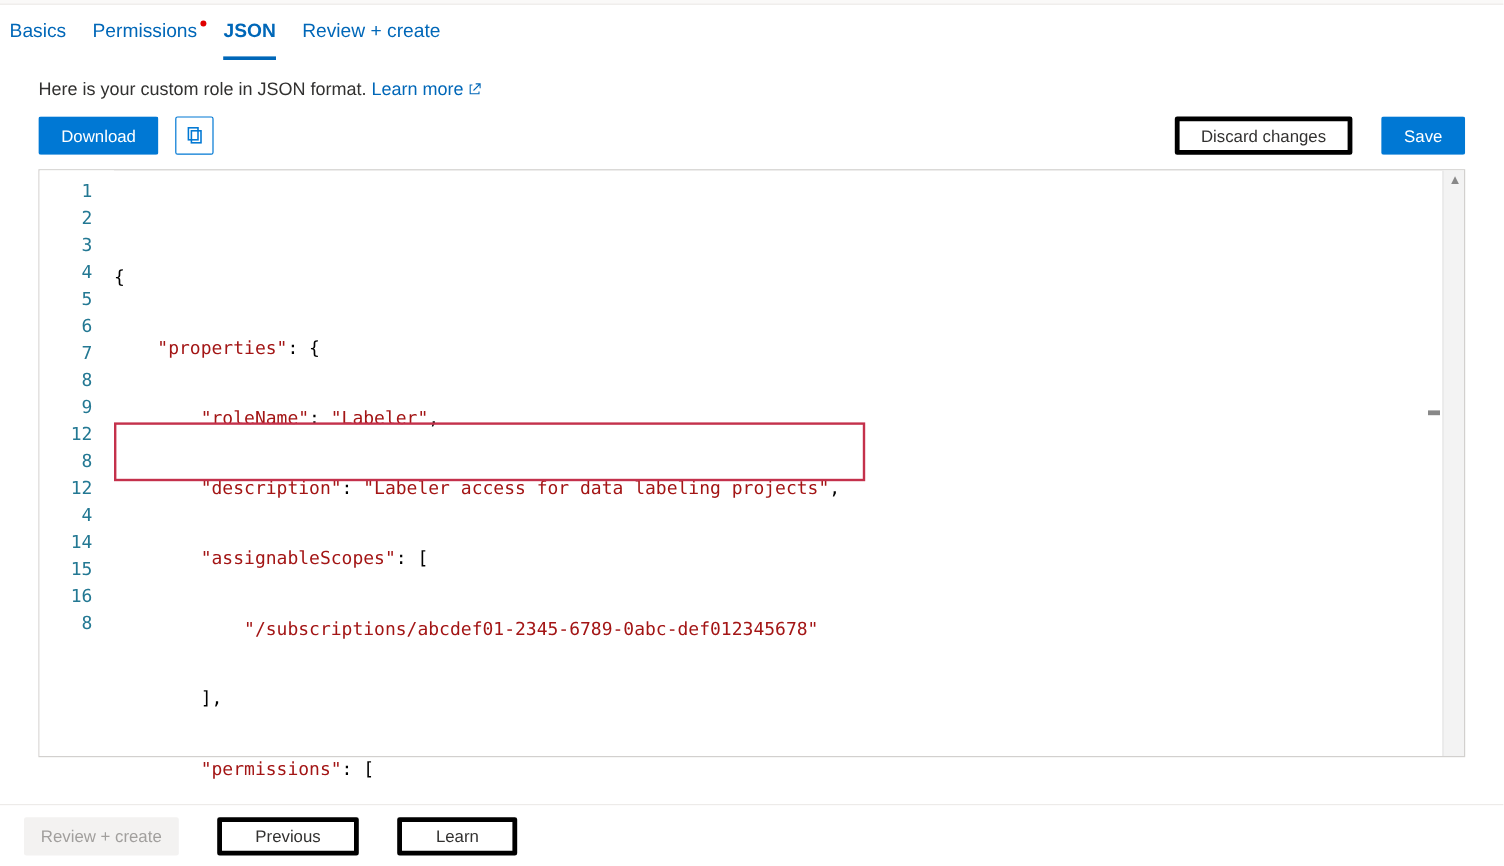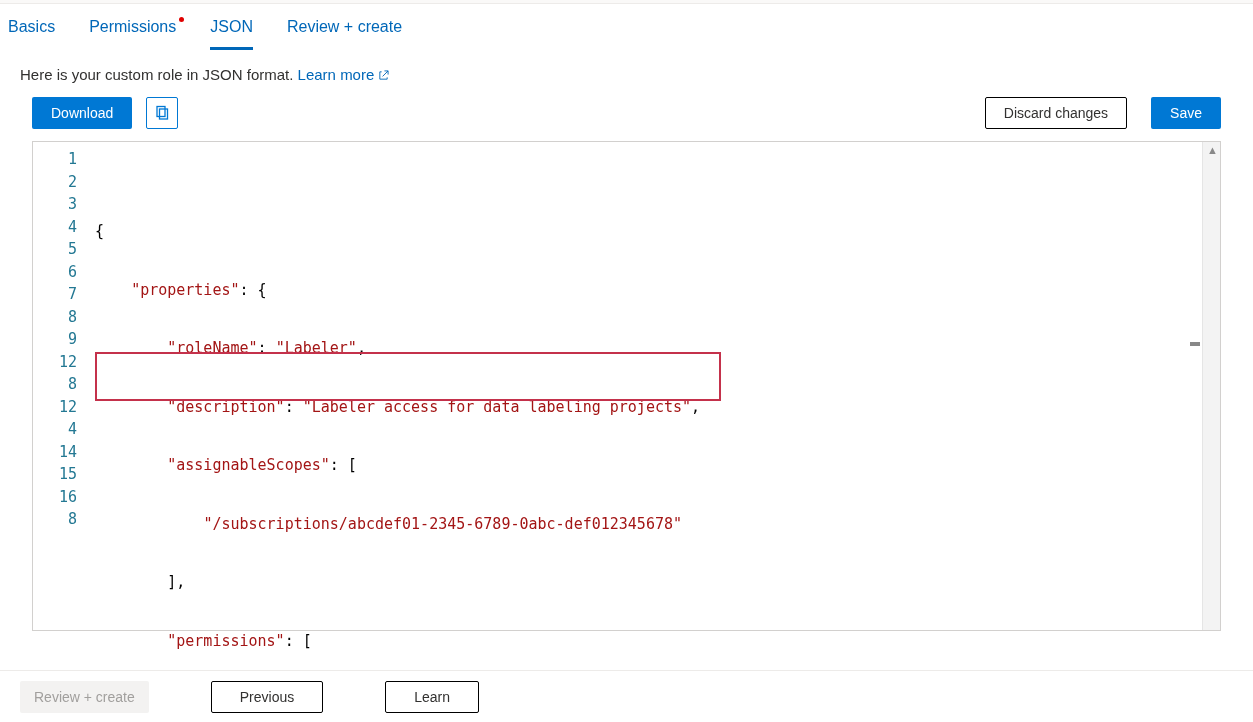--- a/index.html
+++ b/index.html
@@ -1,52 +1,52 @@
 <!DOCTYPE html>
 <html><head>
 <meta charset="utf-8">
 <style>
   * { box-sizing: border-box; margin: 0; padding: 0; }
   body { font-family: "Segoe UI", Arial, sans-serif; font-size: 14px; background: #fff; color: #323130; overflow: hidden; }
   .page { width: 1253px; height: 722px; position: relative; display: flex; flex-direction: column; }
 
   .topbar { height: 4px; background: #faf9f8; border-bottom: 1px solid #edebe9; }
 
-  .tabs { display: flex; gap: 34px; padding: 14px 8px 0 8px; font-size: 16px; }
+  .tabs { display: flex; gap: 22px; padding: 14px 8px 0 8px; font-size: 16px; }
   .tab { color: #0067b8; cursor: pointer; padding-bottom: 14px; position: relative; }
-  .tab.active { font-weight: 400; }
+  .tab.active { font-weight: 700; }
   .tab.active::after { content:""; position:absolute; left:0; right:0; bottom:0; height:3px; background:#0067b8; }
   .tab .dot { position:absolute; top:-1px; right:-8px; width:5px; height:5px; border-radius:50%; background:#e00000; }
 
-  .desc { padding: 16px 0 14px 20px; font-size:15px; color:#323130; }
+  .desc { padding: 16px 0 14px 32px; font-size:15px; color:#323130; }
   .desc a { color:#0067b8; text-decoration:none; }
   .ext-icon { display:inline-block; width:11px; height:11px; vertical-align: -1px; }
 
   .toolbar { display:flex; align-items:flex-start; padding: 0 32px 12px 32px; }
   .btn { height:32px; display:inline-flex; align-items:center; justify-content:center; font-size:14px; border-radius:2px; cursor:pointer; border:1px solid transparent; padding:0 18px; font-family:inherit; }
   .btn-primary { background:#0078d4; color:#fff; }
-  .btn-secondary { background:#fff; color:#323130; border:1px solid #000000; }
+  .btn-secondary { background:#fff; color:#323130; border:4px solid #000000; }
   .icon-btn { width:32px; height:32px; display:inline-flex; align-items:center; justify-content:center; background:#fff; border:1px solid #0078d4; border-radius:2px; margin-left:14px; cursor:pointer; }
   .icon-btn svg { stroke:#0078d4; fill:none; }
   .toolbar-spacer { flex:1; }
   .toolbar .btn-secondary { margin-right: 24px; }
 
   .editor-wrap { margin: 0 32px; border:1px solid #d2d0ce; height: 490px; position:relative; display:flex; }
   .gutter { width:62px; background:#fff; text-align:right; padding-top:6px; font-family: Menlo, Consolas, monospace; font-size:15px; color:#237893; }
   .gutter div { height:22.5px; line-height:22.5px; padding-right:18px; }
   .code { flex:1; padding-top:6px; font-family: Menlo, Consolas, monospace; font-size:15px; position:relative; white-space:pre; color:#000; }
   .code-line { height:22.5px; line-height:22.5px; position:relative; } .tok-key{color:#a31515;} .tok-str{color:#a31515;}
   .hl-box { position:absolute; left:0; top:210px; width:626px; height:49px; border:2px solid #c4314b; pointer-events:none; z-index:4;}
   .scrollbar { position:absolute; right:0; top:0; width:18px; height:100%; background:#f3f3f3; border-left:1px solid #e5e5e5; }
   .scroll-up { position:absolute; top:2px; left:4px; color:#888; font-size:11px;}
   .minimark { position:absolute; right:20px; top:200px; width:10px; height:4px; background:#888; }
 
   .footer { position:absolute; bottom:0; left:0; right:0; height:52px; border-top:1px solid #edebe9; display:flex; align-items:center; padding: 0 20px; gap:32px; background:#fff;}
   .footer .btn-review { background:#f3f2f1; color:#a19f9d; border:none; cursor:not-allowed; padding:0 14px; height:32px; }
-  .footer .btn-secondary { padding:0 28px;margin-left:30px; }
+  .footer .btn-secondary { padding:0 28px; }
 </style>
 </head>
 <body>
 
 <div class="page">
   <div class="topbar"></div>
 
   <div class="tabs">
     <div class="tab">Basics</div>
     <div class="tab">

